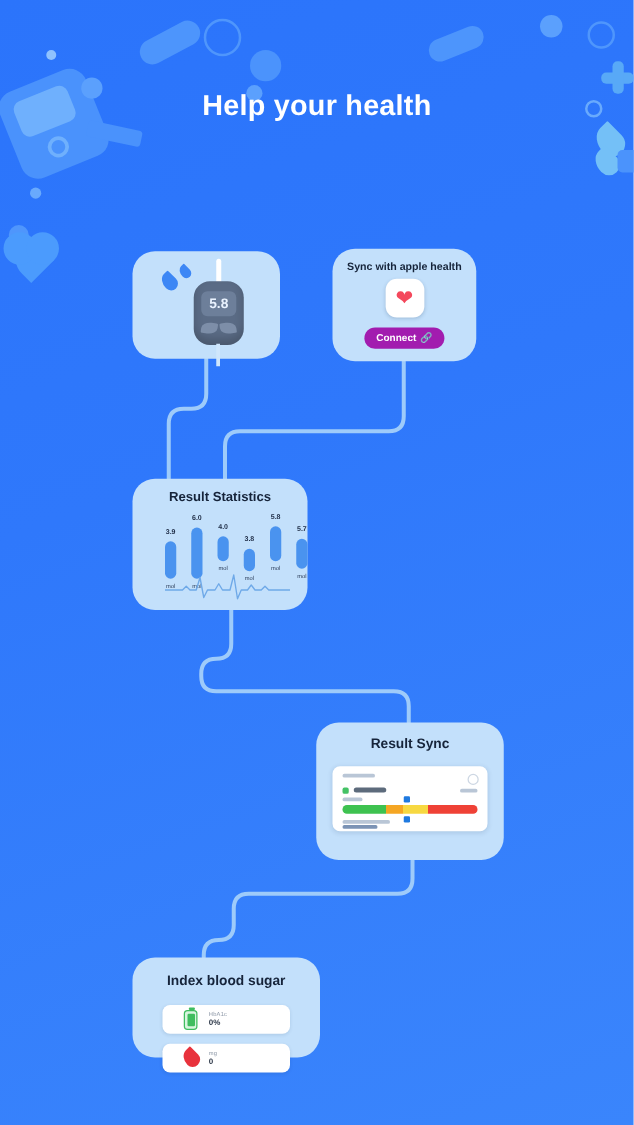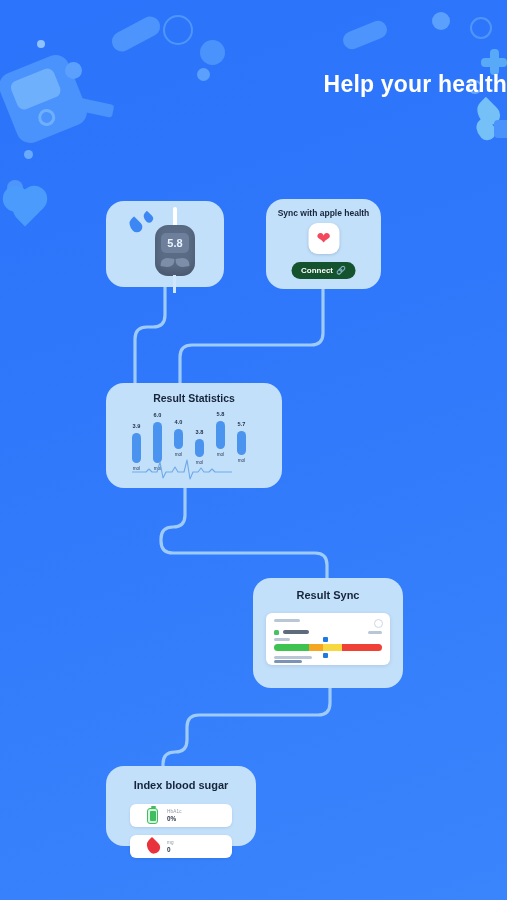--- a/index.html
+++ b/index.html
@@ -66,21 +66,21 @@
     width: 17px; height: 17px; border-radius: 50%;
     border: 3px solid #6fb0fd; background: transparent;
   }
   .deco-meter .strip {
     position: absolute; left: 57px; top: 56px;
     width: 44px; height: 13px; border-radius: 3px;
     background: #4a92fc; transform: rotate(34deg);
   }
 
   
-  .header { position: absolute; top: 0; left: 0; width: 100%; text-align: right; }
+  .header { position: absolute; top: 0; left: 0; width: 100%; text-align: center; }
   .subtitle {
     margin-top: 71px;
     font-size: 23px; font-weight: bold; color: #ffffff;
     letter-spacing: .2px;
   }
   .title {
     margin-top: 14px;
     font-size: 45px; font-weight: bold; color: #ffffff;
     letter-spacing: -.5px;
   }
@@ -148,32 +148,32 @@
   #card-health .card-title { font-size: 8.5px; }
   .health-icon {
     position: absolute; left: 50%; transform: translateX(-50%); top: 24px;
     width: 31px; height: 31px; border-radius: 9px; background: #ffffff;
     display: flex; align-items: center; justify-content: center;
     box-shadow: 0 1px 3px rgba(20,50,90,.18);
   }
   .heart-glyph { color: #f4485c; font-size: 17px; line-height: 1; }
   .connect-btn {
     position: absolute; left: 50%; transform: translateX(-50%); top: 63px;
-    background: #14532d; color: #ffffff;
+    background: #a21caf; color: #ffffff;
     border-radius: 999px; border: none;
     font-size: 8px; font-weight: bold;
     padding: 4px 10px;
     font-family: "Liberation Sans", sans-serif;
     display: flex; align-items: center; gap: 3px;
     cursor: pointer;
   }
   .link-glyph { font-size: 8px; }
 
   
-  #card-stats { left: 106px; top: 383px; width: 176px; height: 105px; padding-top: 9px; }
+  #card-stats { left: 106px; top: 383px; width: 140px; height: 105px; padding-top: 9px; }
   #card-stats .card-title { font-size: 10.5px; }
   .bars { position: absolute; left: 0; top: 28px; width: 100%; height: 52px; }
   .bar-item { position: absolute; bottom: 0; width: 9px; text-align: center; }
   .bar-label {
     position: absolute; left: 50%; transform: translateX(-50%);
     font-size: 5.6px; font-weight: bold; color: #1d2b44; white-space: nowrap;
   }
   .bar-rect { width: 9px; border-radius: 5px; background: #4a93ef; }
   .bar-unit {
     position: absolute; left: 50%; transform: translateX(-50%);

